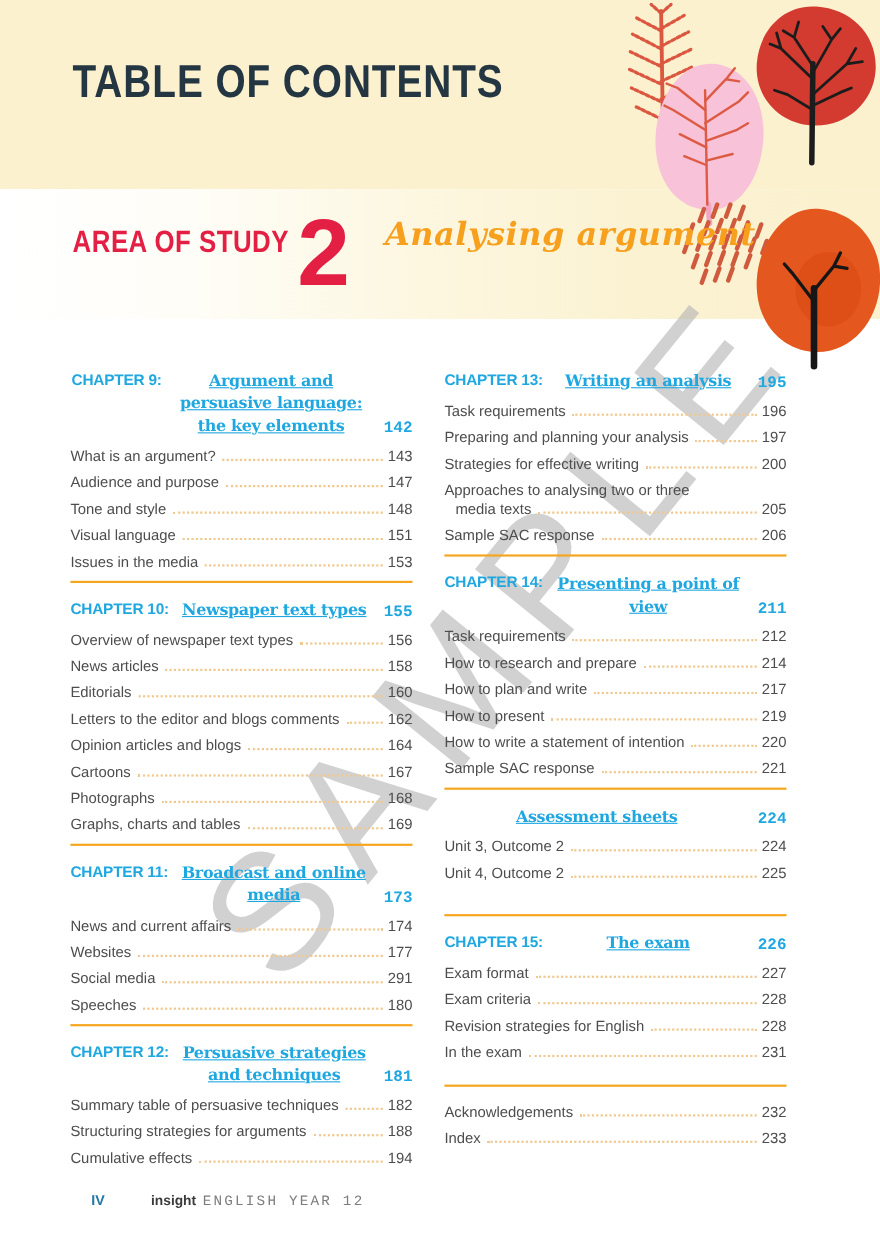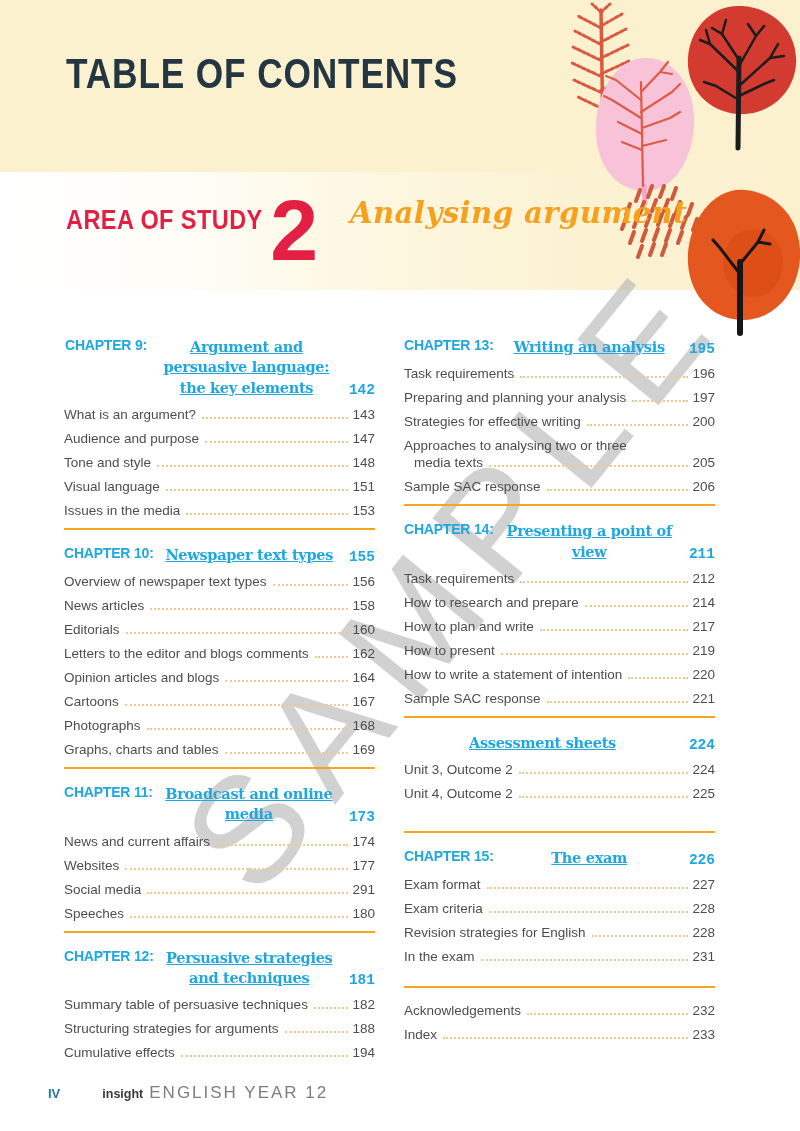--- a/index.html
+++ b/index.html
@@ -43,24 +43,24 @@
   .ch-title{flex:1;font-family:"DejaVu Serif", serif;font-weight:bold;font-size:14.5px;line-height:1.4;letter-spacing:-.3px;text-decoration:underline;}
   .ch-page{font-family:Liberation Mono, monospace;font-weight:bold;font-size:14.5px;align-self:flex-end;margin-left:8px;}
   .toc-item{display:flex;align-items:flex-start;margin-bottom:9px;font-size:13.5px;color:#4d4d4d;}
   .toc-item.first-line{margin-bottom:2px;}
   .item-label{white-space:nowrap;}
   .item-label.indent{padding-left:10px;}
   .leader{flex:1;border-bottom:2px dotted #efc98f;align-self:flex-end;margin:0 4px 3px 6px;min-width:10px;}
   .num{color:#4d4d4d;}
   hr.rule{border:none;border-top:2.5px solid #f5a61f;margin:10px 0 15px 0;}
   
-  .footer{position:absolute;top:1083px;left:48px;z-index:3;display:flex;align-items:baseline;}
+  .footer{position:absolute;top:1083px;left:83px;z-index:3;display:flex;align-items:baseline;}
   .footer .pg{color:#2478a8;font-weight:bold;font-size:13px;}
   .footer .brand{color:#3b3b3b;font-weight:bold;font-size:12.5px;margin-left:42px;}
-  .footer .series{color:#7d7d7d;font-size:17px;letter-spacing:2px;margin-left:6px;}
+  .footer .series{color:#7d7d7d;font-size:13px;letter-spacing:2px;margin-left:6px;font-family:Liberation Mono, monospace;}
 </style>
 </head>
 <body>
 
 <div class="header-band"></div>
 <div class="area-band"></div>
 
 <h1 class="page-title">TABLE OF CONTENTS</h1>
 
 <div class="area-row">

